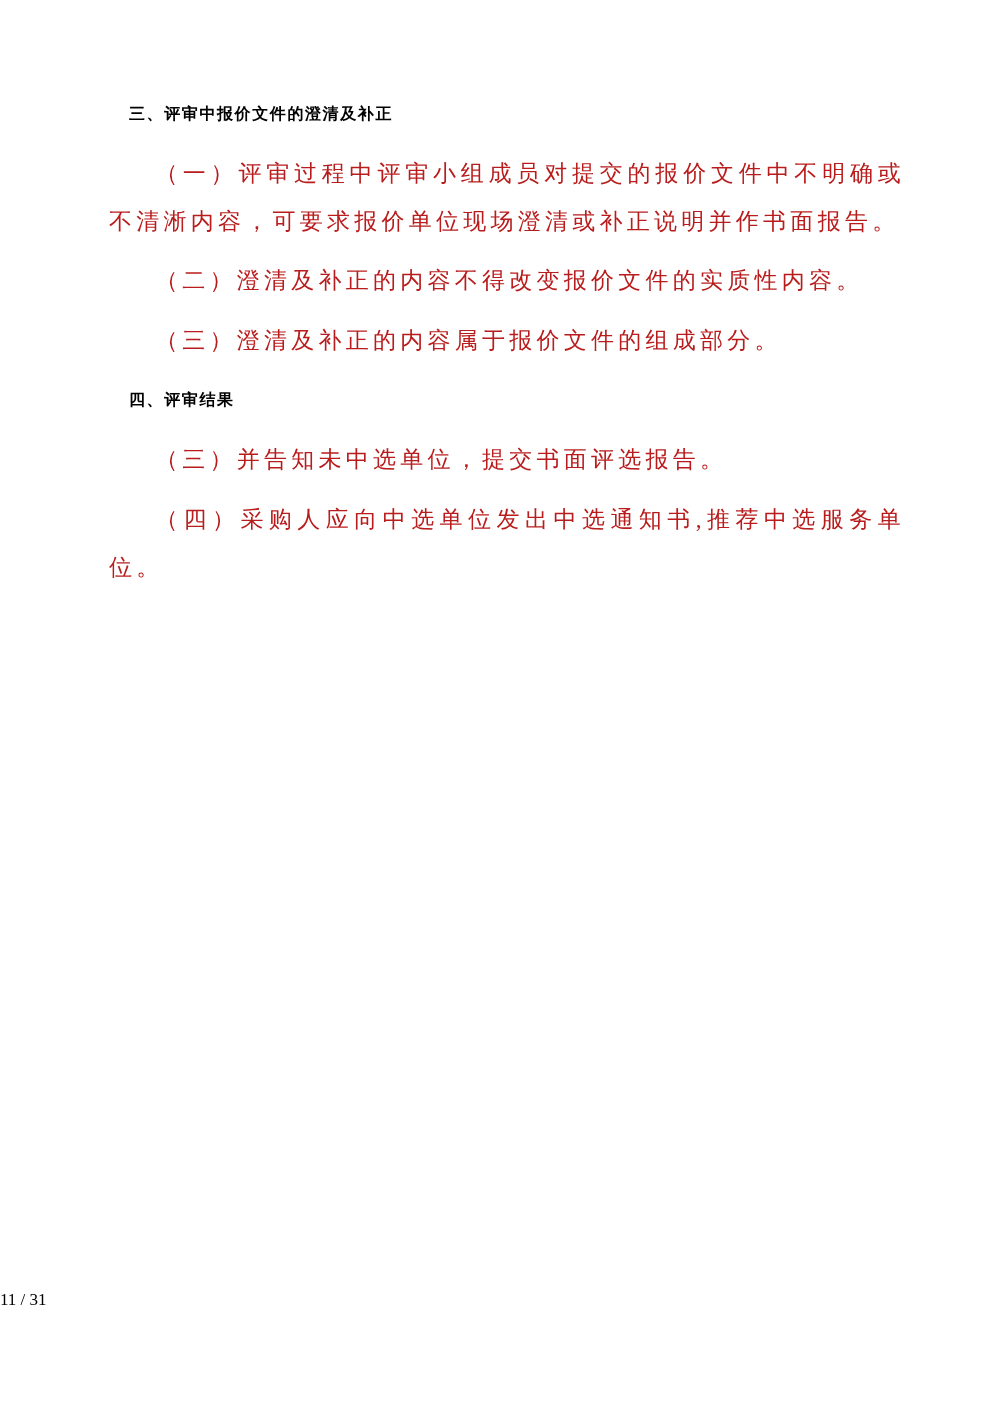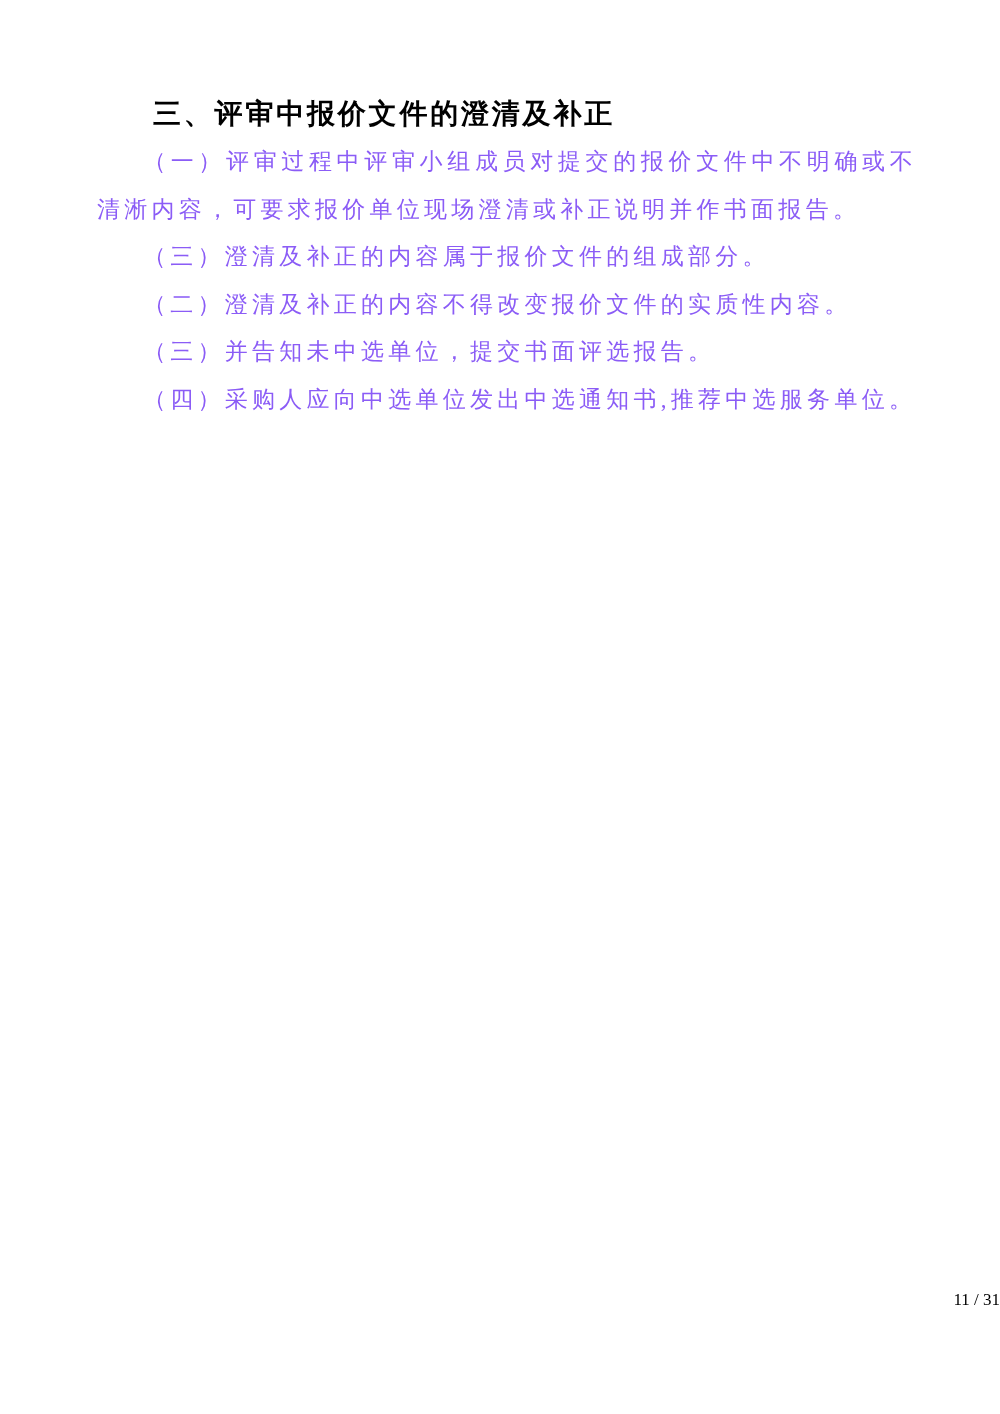--- a/index.html
+++ b/index.html
@@ -17,64 +17,65 @@
     }
     .content {
       position: absolute;
       left: 97px;
       top: 90px;
       width: 820px;
     }
     .heading {
       font-family: "Liberation Sans", sans-serif;
       font-weight: bold;
-      font-size: 28px;
+      font-size: 16px;
       line-height: 48px;
       letter-spacing: 0.10em;
       margin: 0;
       text-indent: 2em;
       color: #000000;
     }
     .para {
       font-family: "Liberation Serif", serif;
       font-weight: normal;
       font-size: 23px;
       line-height: 47.6px;
       letter-spacing: 0.185em;
-      margin: 0;
+      margin: 12px;
       text-indent: 2em;
       text-align: justify;
       text-align-last: left;
-      color: #8b5cf6;
+      color: #b91c1c;
     }
     .footer {
       position: absolute;
       left: 0;
       top: 1290px;
       width: 100%;
-      text-align: right;
+      text-align: left;
       font-family: "Liberation Serif", serif;
       font-size: 17px;
       color: #000000;
     }
   </style>
 </head>
 <body>
 
 <div class="page">
   <div class="content">
 
     <h2 class="heading">三、评审中报价文件的澄清及补正</h2>
 
     <p class="para">（一）评审过程中评审小组成员对提交的报价文件中不明确或不清淅内容，可要求报价单位现场澄清或补正说明并作书面报告。</p>
 
+    <p class="para">（二）澄清及补正的内容不得改变报价文件的实质性内容。</p>
+
     <p class="para">（三）澄清及补正的内容属于报价文件的组成部分。</p>
 
-    <p class="para">（二）澄清及补正的内容不得改变报价文件的实质性内容。</p>
-
+    <h2 class="heading">四、评审结果</h2>
 
 
 
     <p class="para">（三）并告知未中选单位，提交书面评选报告。</p>
 
     <p class="para">（四）采购人应向中选单位发出中选通知书,推荐中选服务单位。</p>
 
   </div>
 
   <div class="footer">

